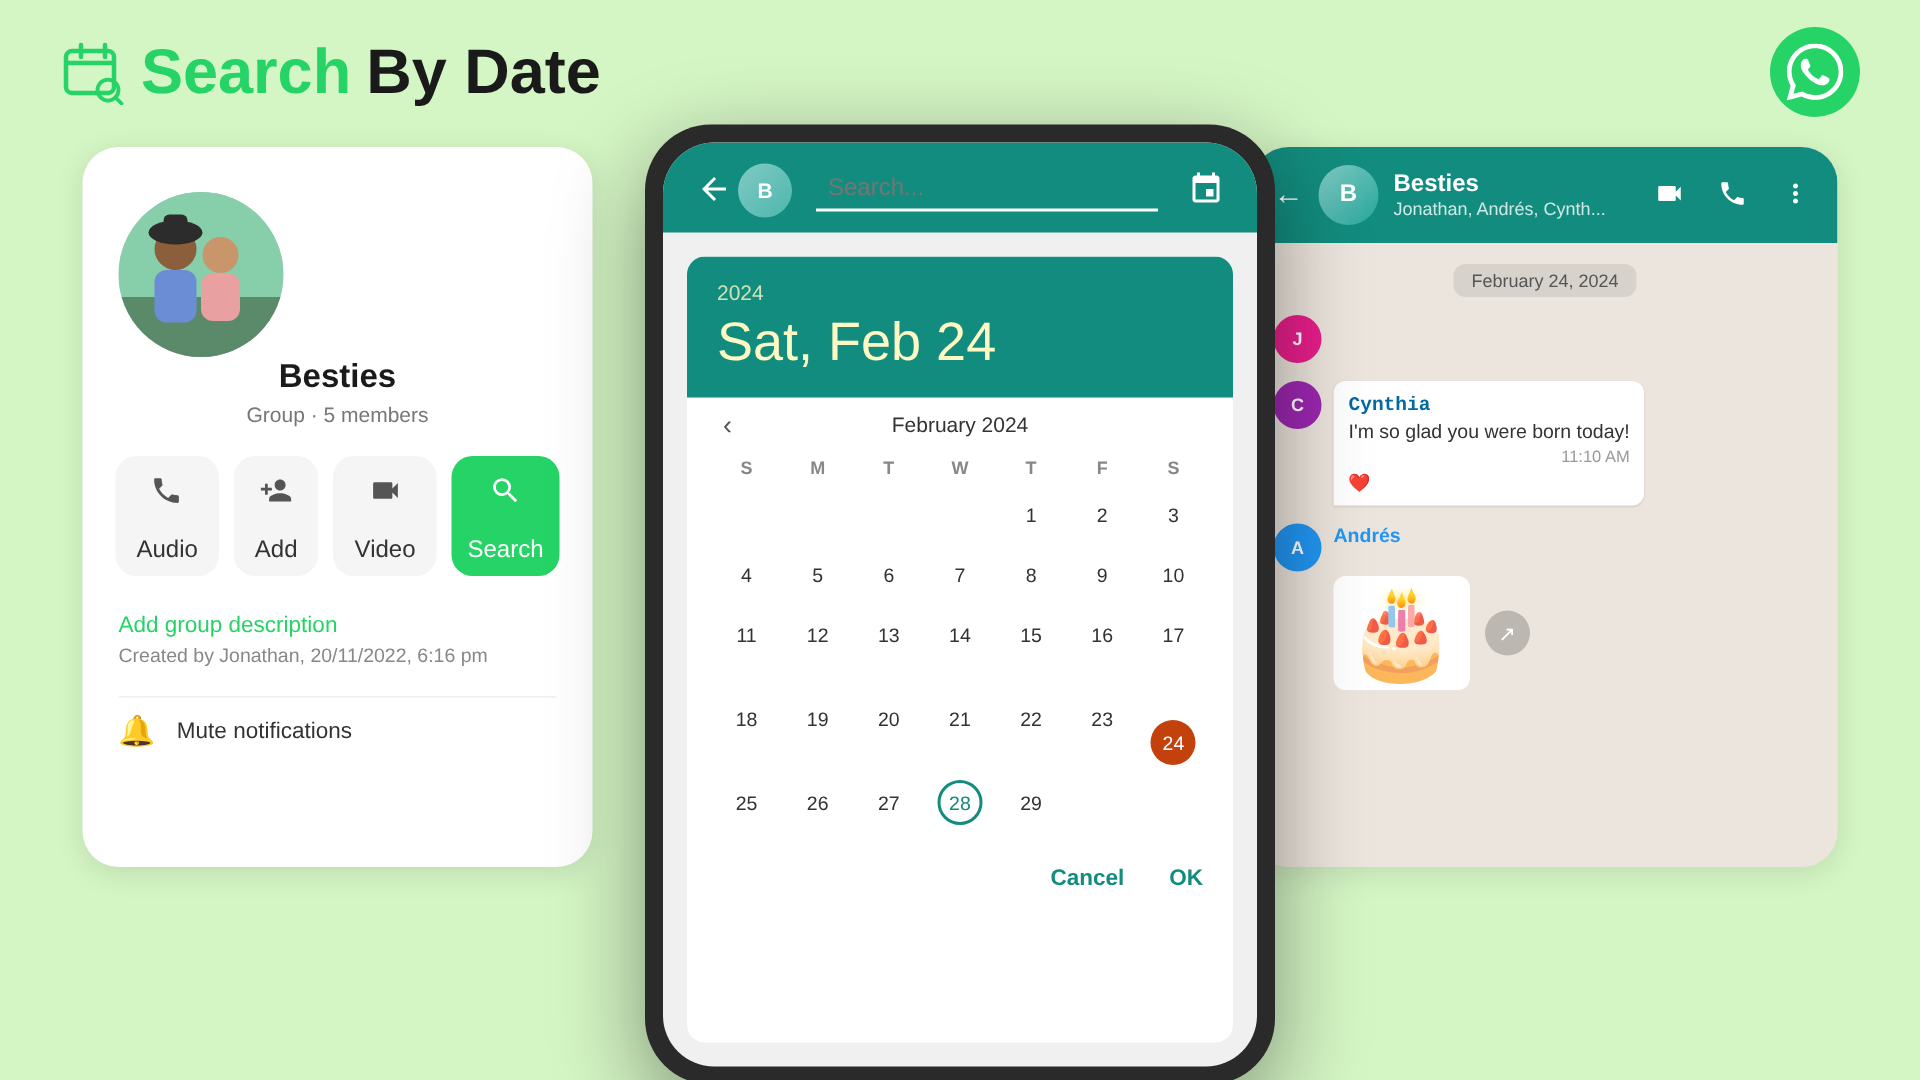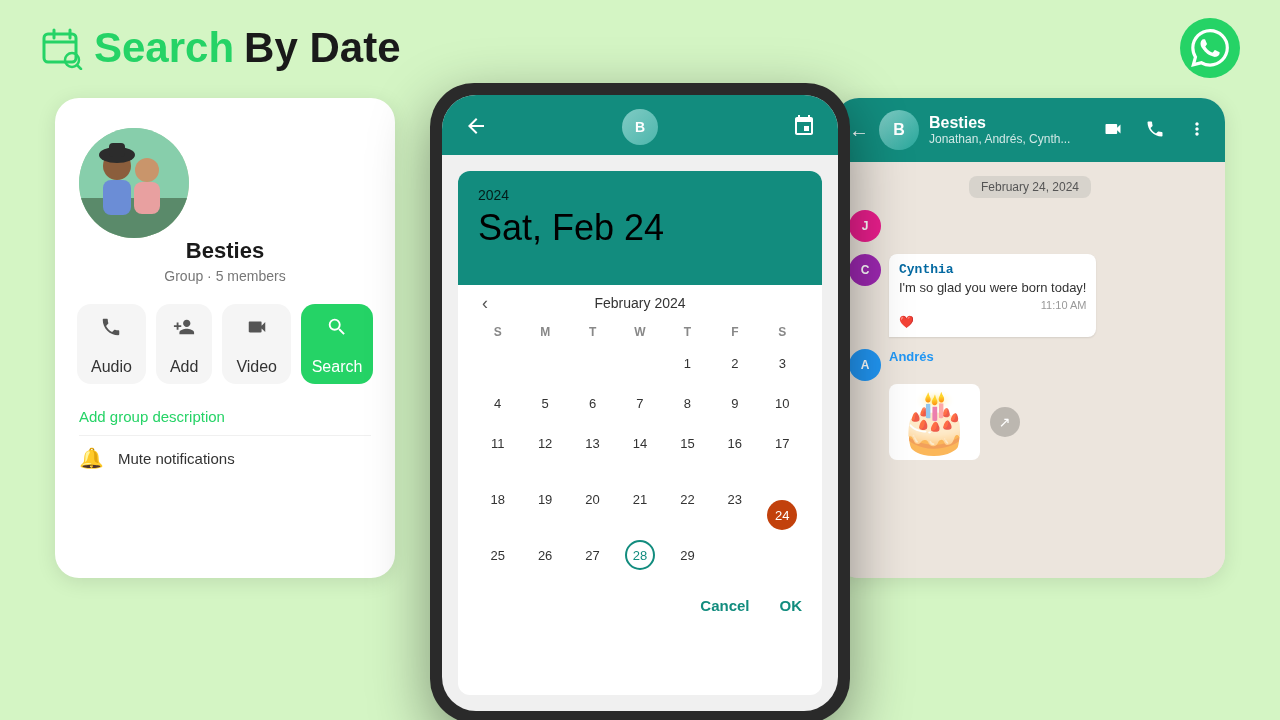--- a/index.html
+++ b/index.html
@@ -185,22 +185,22 @@
     
     .calendar-container {
       background: white;
       border-radius: 12px;
       margin: 16px;
       overflow: hidden;
       flex: 1;
     }
     .cal-header {
       background: #128C7E;
-      padding: 16px 20px 36px;
-      color: #000000;
+      padding: 16px 20px 16px;
+      color: #fef9c3;
     }
     .cal-year {
       font-size: 14px;
       opacity: 0.8;
       margin-bottom: 4px;
     }
     .cal-date {
       font-size: 36px;
       font-weight: 400;
     }
@@ -494,38 +494,40 @@
         <span class="btn-label">Video</span>
       </button>
       <button class="action-btn active">
         <svg viewBox="0 0 24 24">
             <path d="M15.5 14h-.79l-.28-.27A6.471 6.471 0 0 0 16 9.5 6.5 6.5 0 1 0 9.5 16c1.61 0 3.09-.59 4.23-1.57l.27.28v.79l5 4.99L20.49 19l-4.99-5zm-6 0C7.01 14 5 11.99 5 9.5S7.01 5 9.5 5 14 7.01 14 9.5 11.99 14 9.5 14z"></path>
           </svg>
         <span class="btn-label">Search</span>
       </button>
     </div>
     <div class="add-desc">Add group description</div>
+    <div class="created-by">Created by Jonathan, 20/11/2022, 6:16 pm</div>
     <hr class="divider">
     <div class="mute-row">
       <span class="bell-icon">🔔</span>
       <span>Mute notifications</span>
     </div>
   </div>
 
   <div class="center-phone">
     <div class="phone-shell">
       <div class="phone-screen">
 
         <div class="phone-top-bar">
           <button class="phone-icon-btn">
             <svg viewBox="0 0 24 24">
                 <path d="M20 11H7.83l5.59-5.59L12 4l-8 8 8 8 1.41-1.41L7.83 13H20v-2z"></path>
               </svg>
           </button>
           <div class="phone-avatar-small">B</div>
+          <input class="search-input-bar" readonly="" placeholder="Search..." style="">
           <button class="phone-icon-btn">
             <svg viewBox="0 0 24 24">
                 <path d="M17 12h-5v5h5v-5zM16 1v2H8V1H6v2H5c-1.11 0-1.99.9-1.99 2L3 19c0 1.1.89 2 2 2h14c1.1 0 2-.9 2-2V5c0-1.1-.9-2-2-2h-1V1h-2zm3 18H5V8h14v11z"></path>
               </svg>
           </button>
         </div>
 
         <div class="calendar-container">
           <div class="cal-header">
             <div class="cal-year">2024</div>

